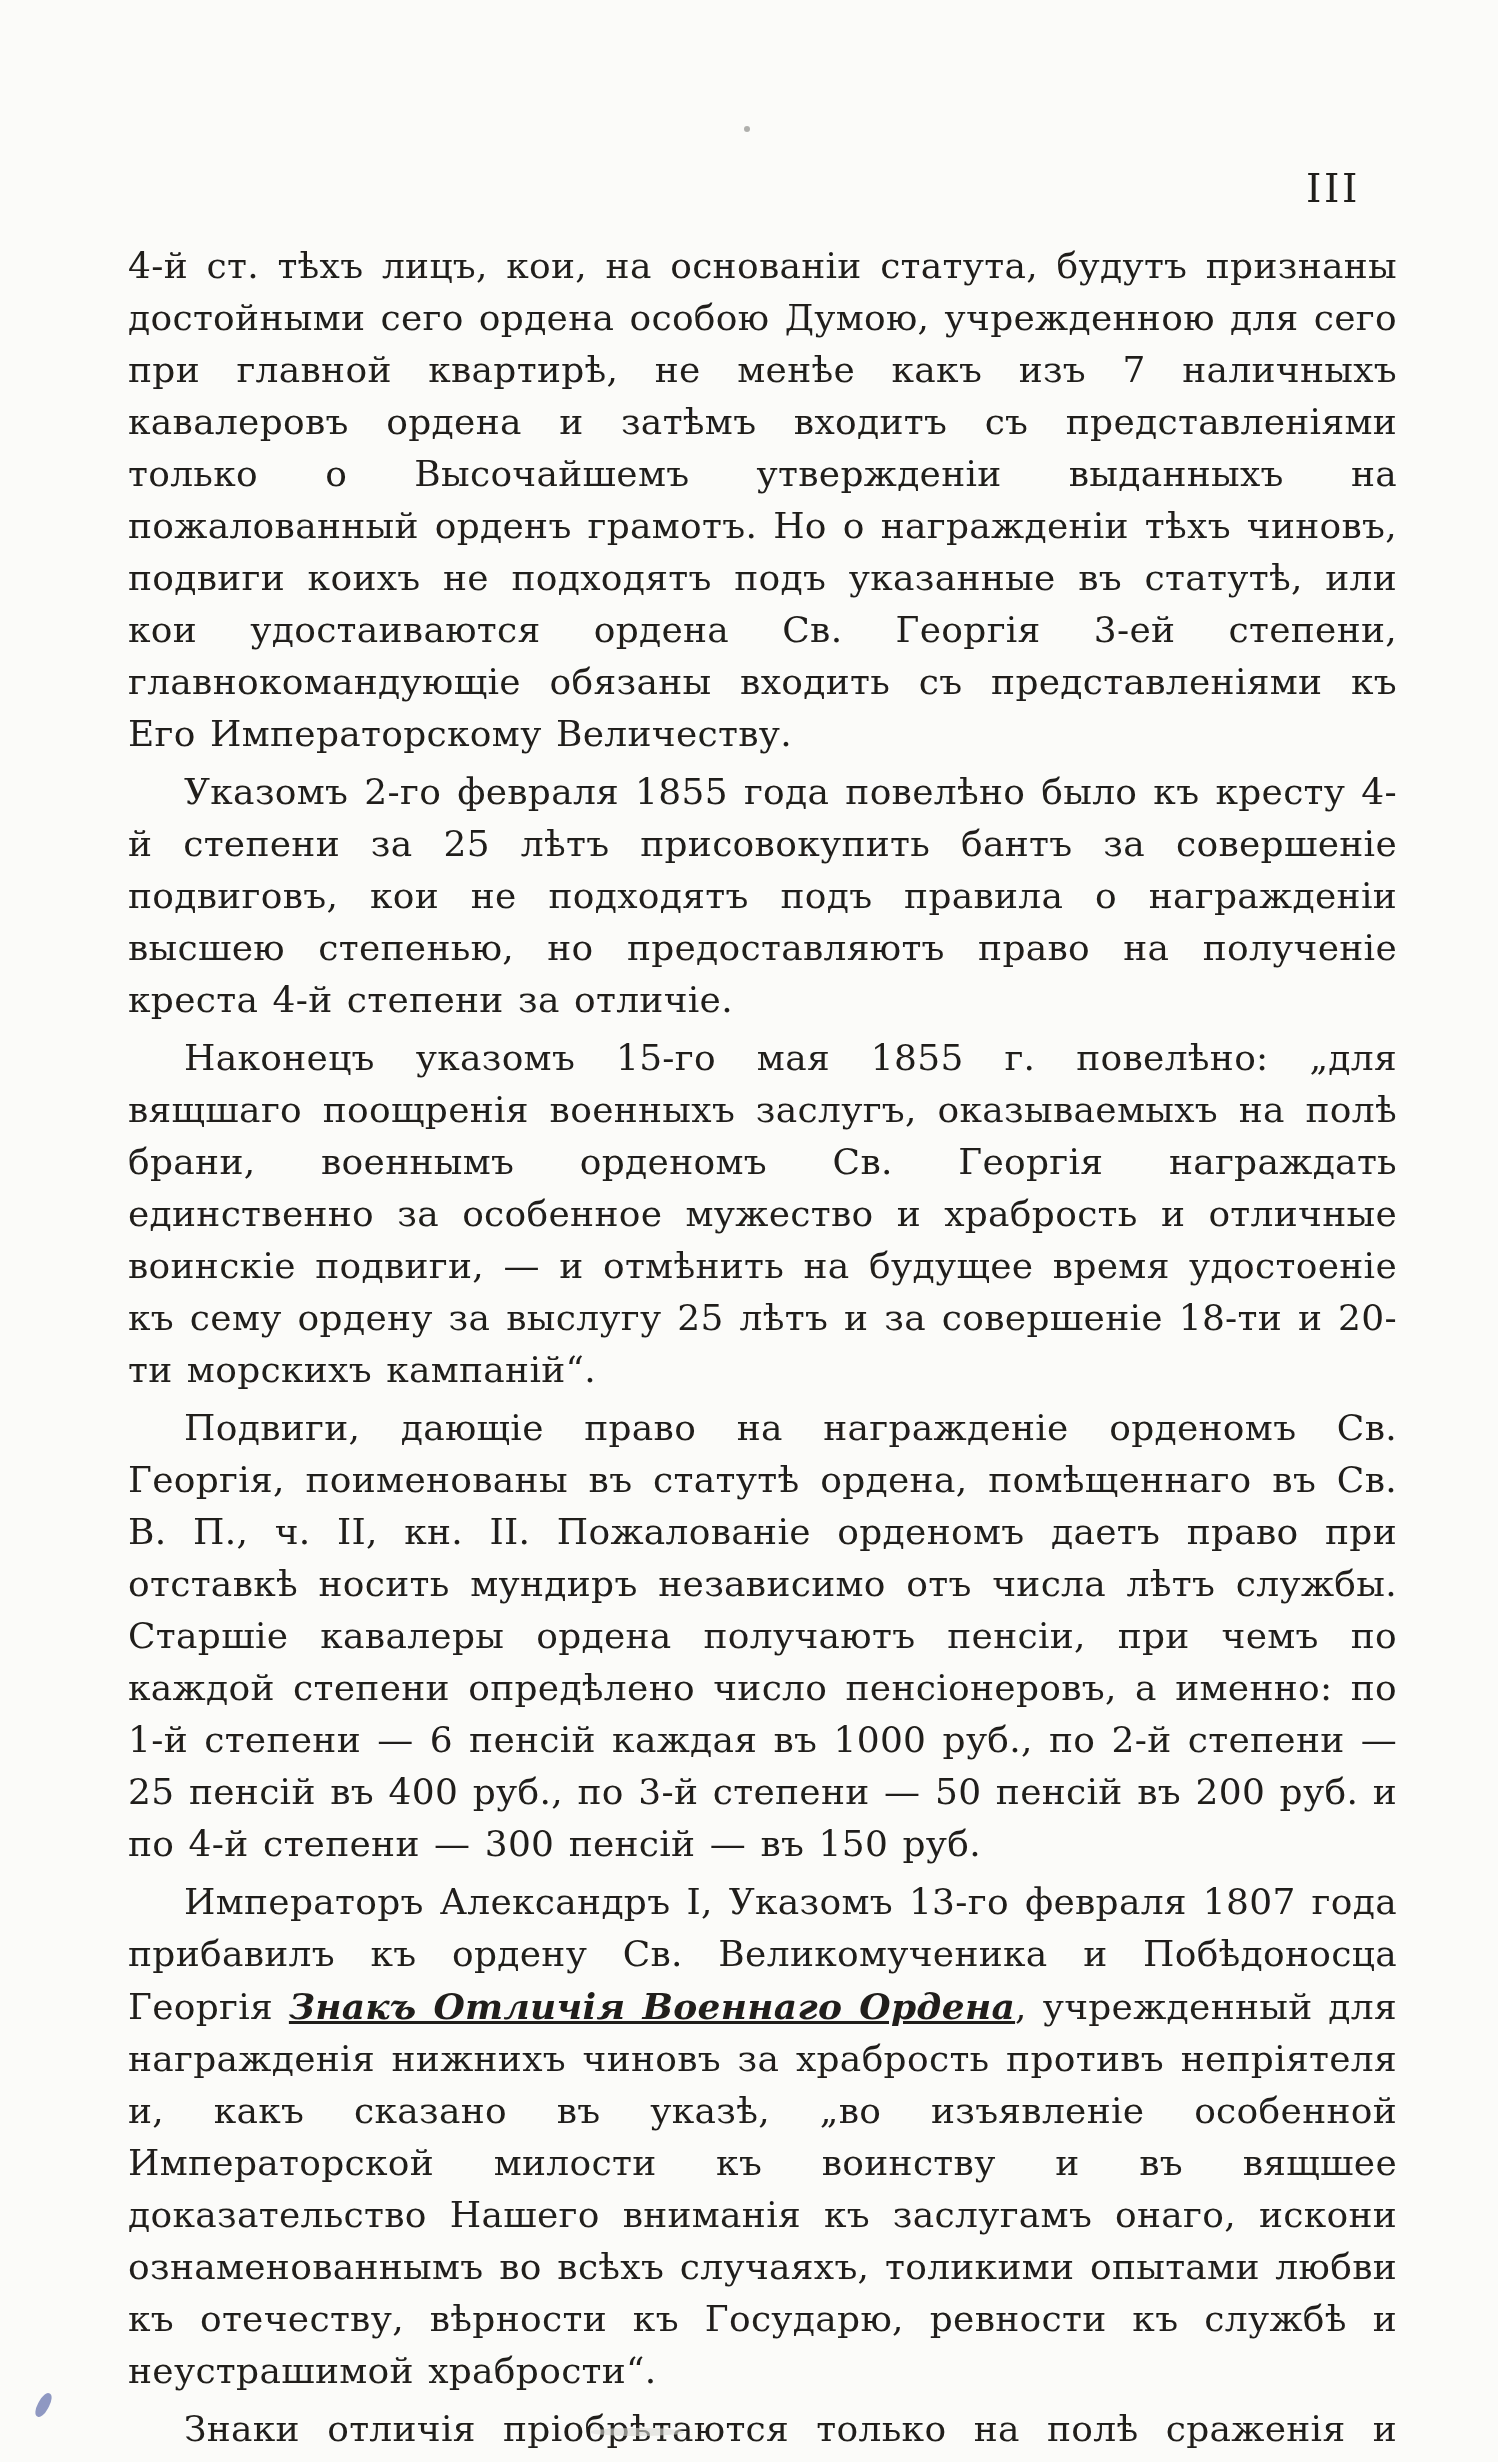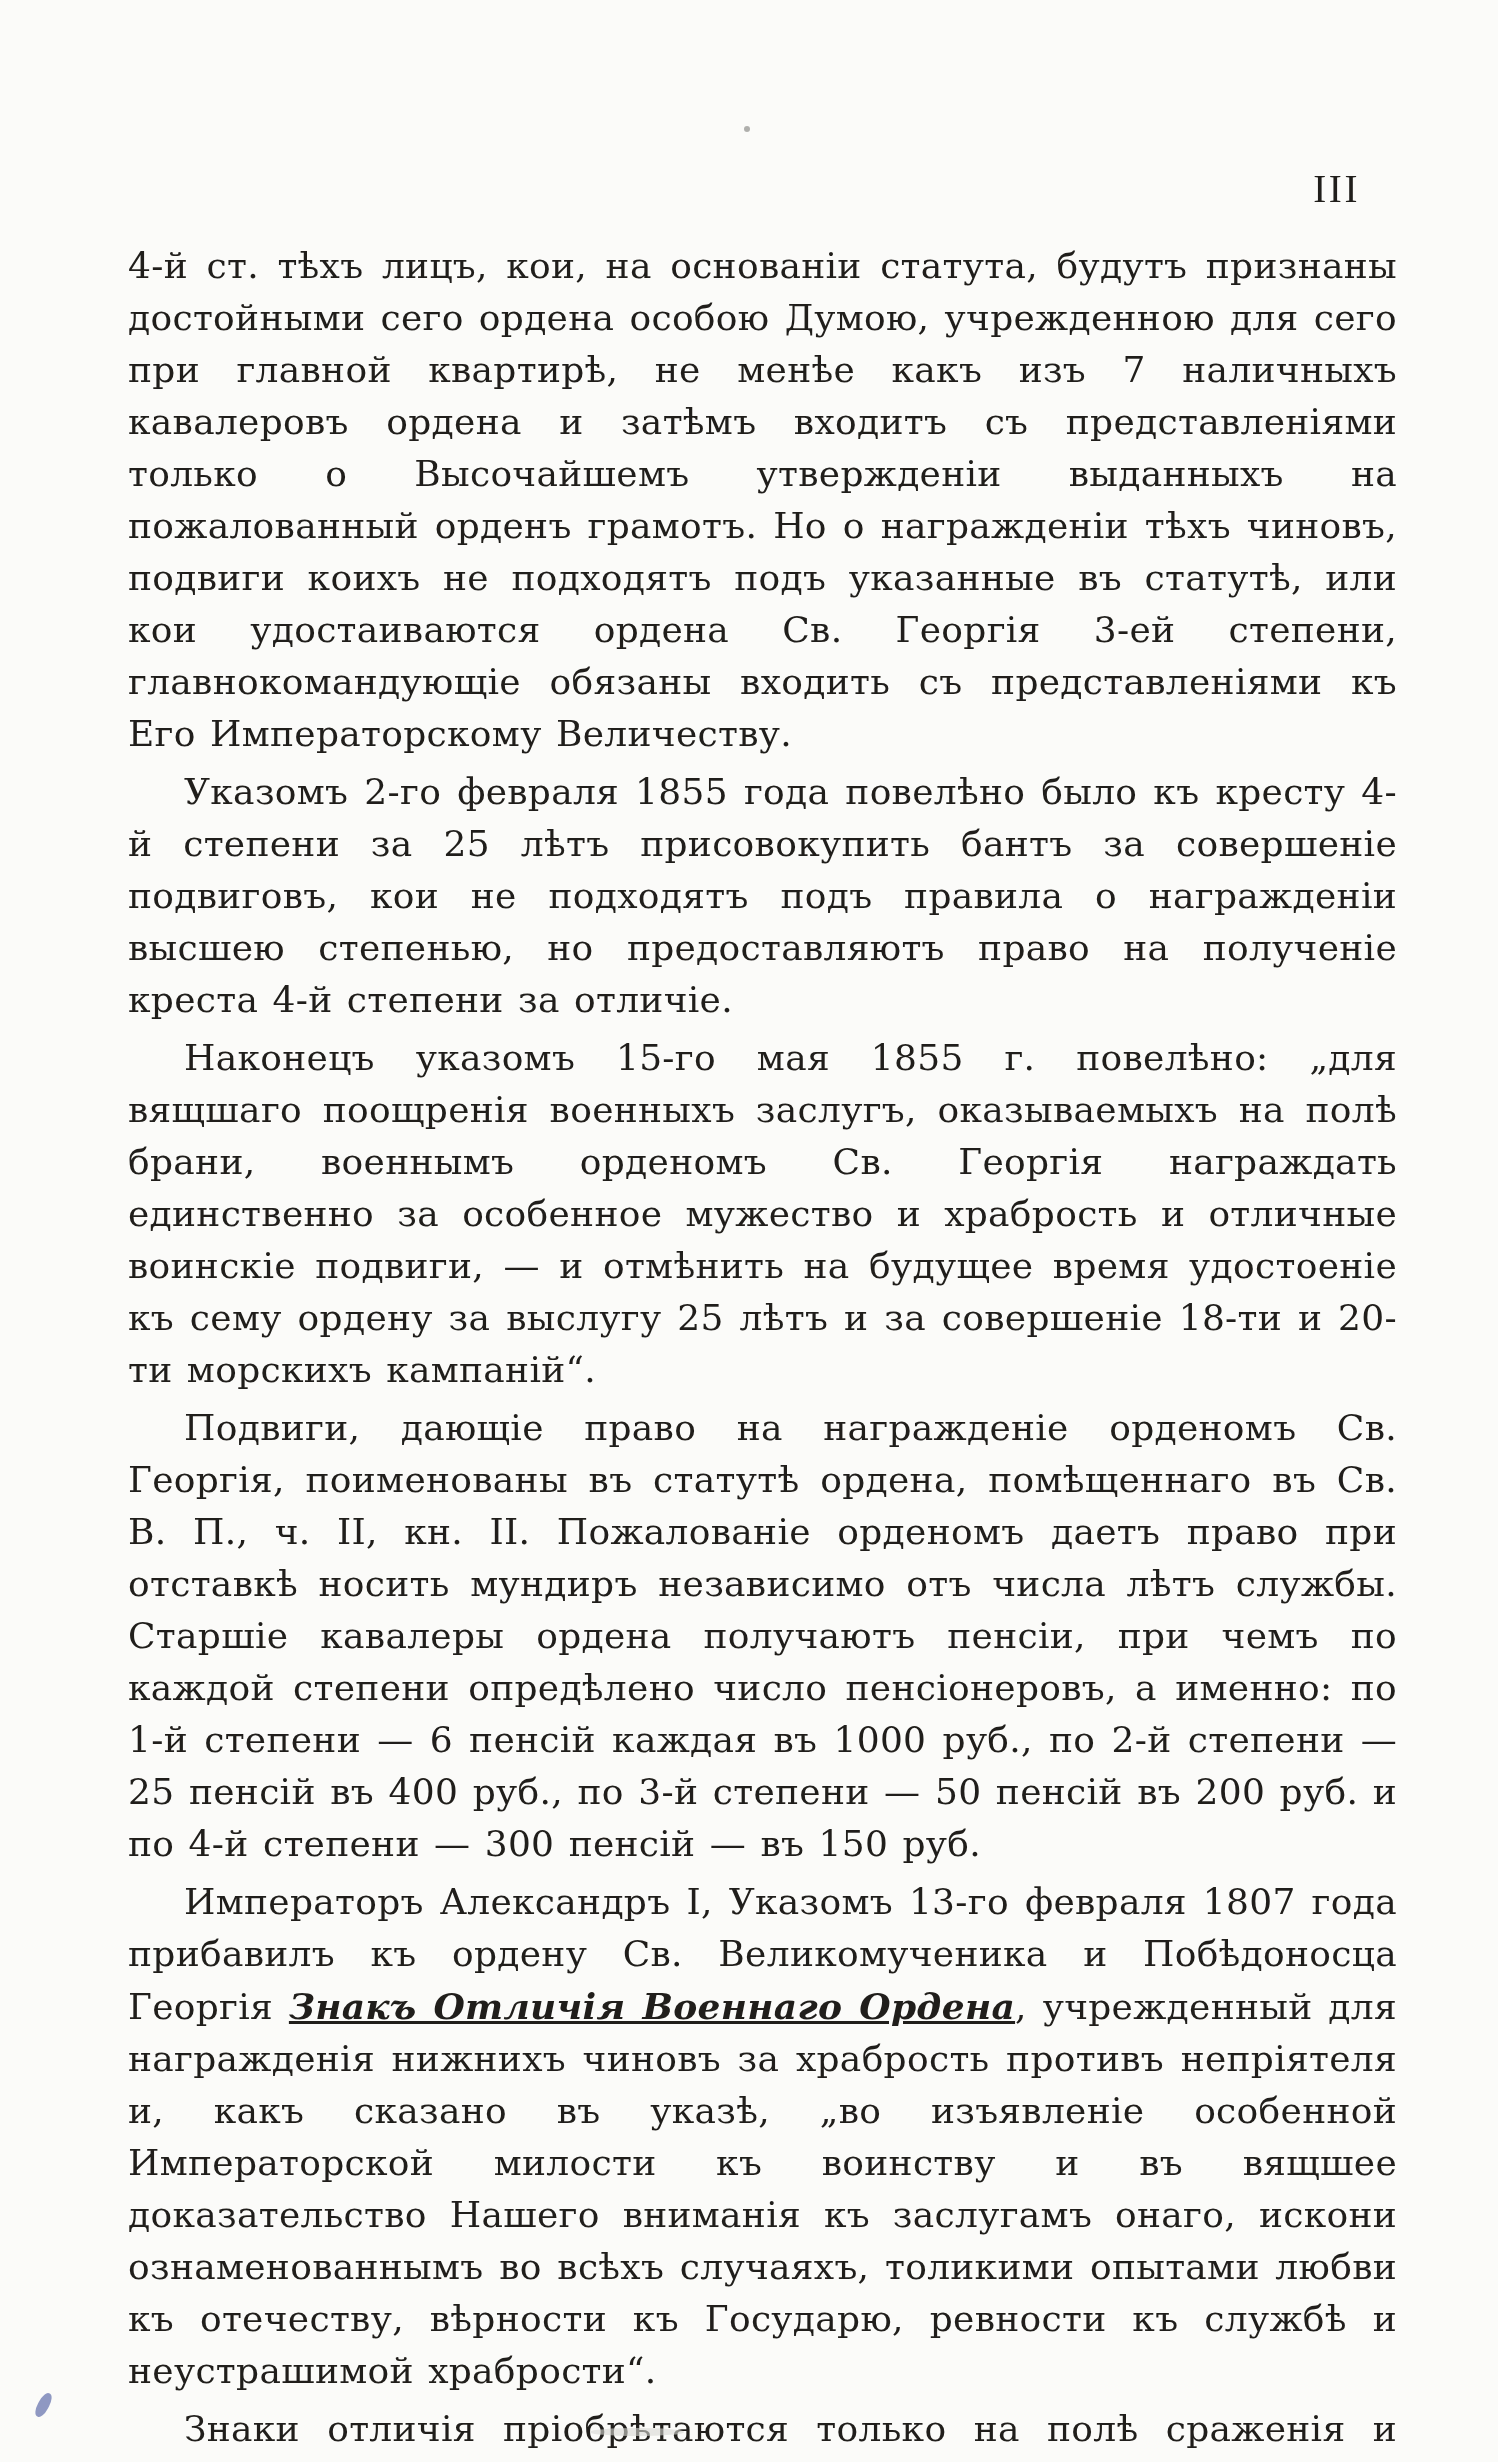--- a/index.html
+++ b/index.html
@@ -16,21 +16,20 @@
     color: var(--ink, #201e1b);
     overflow: hidden;
   }
   .page-number {
     position: absolute;
     top: 166px;
     right: 139px;
     font-size: 39px;
     letter-spacing: 2.6px;
     font-weight: normal;
-    font-family: Liberation Serif, serif;
   }
   .text-block {
     position: absolute;
     top: 240px;
     left: 128px;
     width: 1277px;
     font-size: 36px;
     line-height: 52px;
     text-align: justify;
     text-align-last: left;

